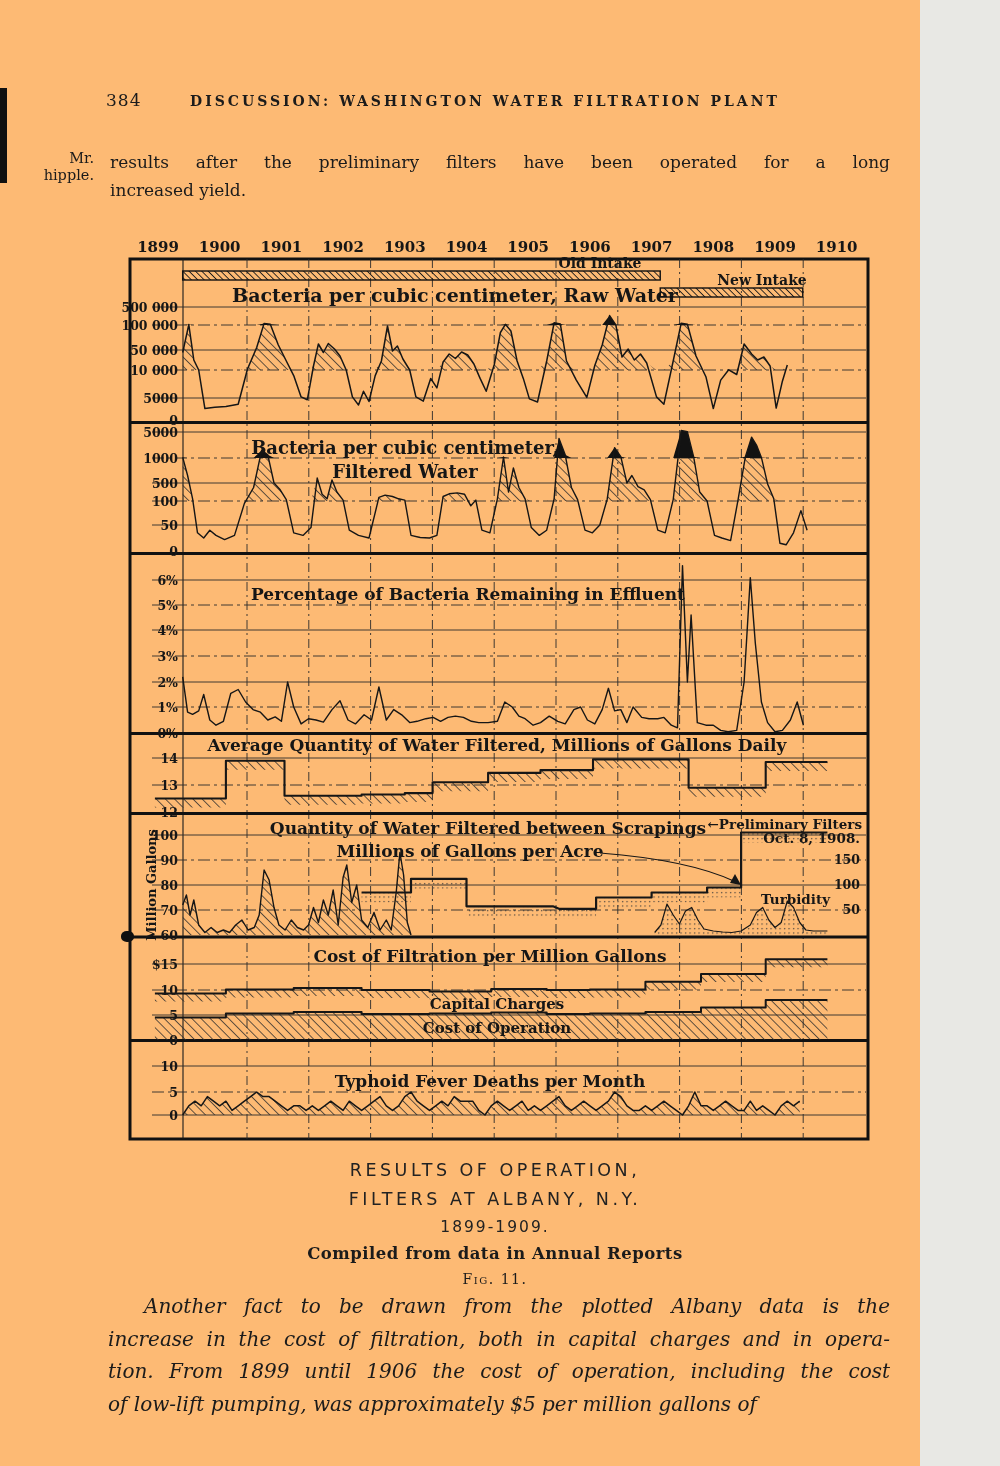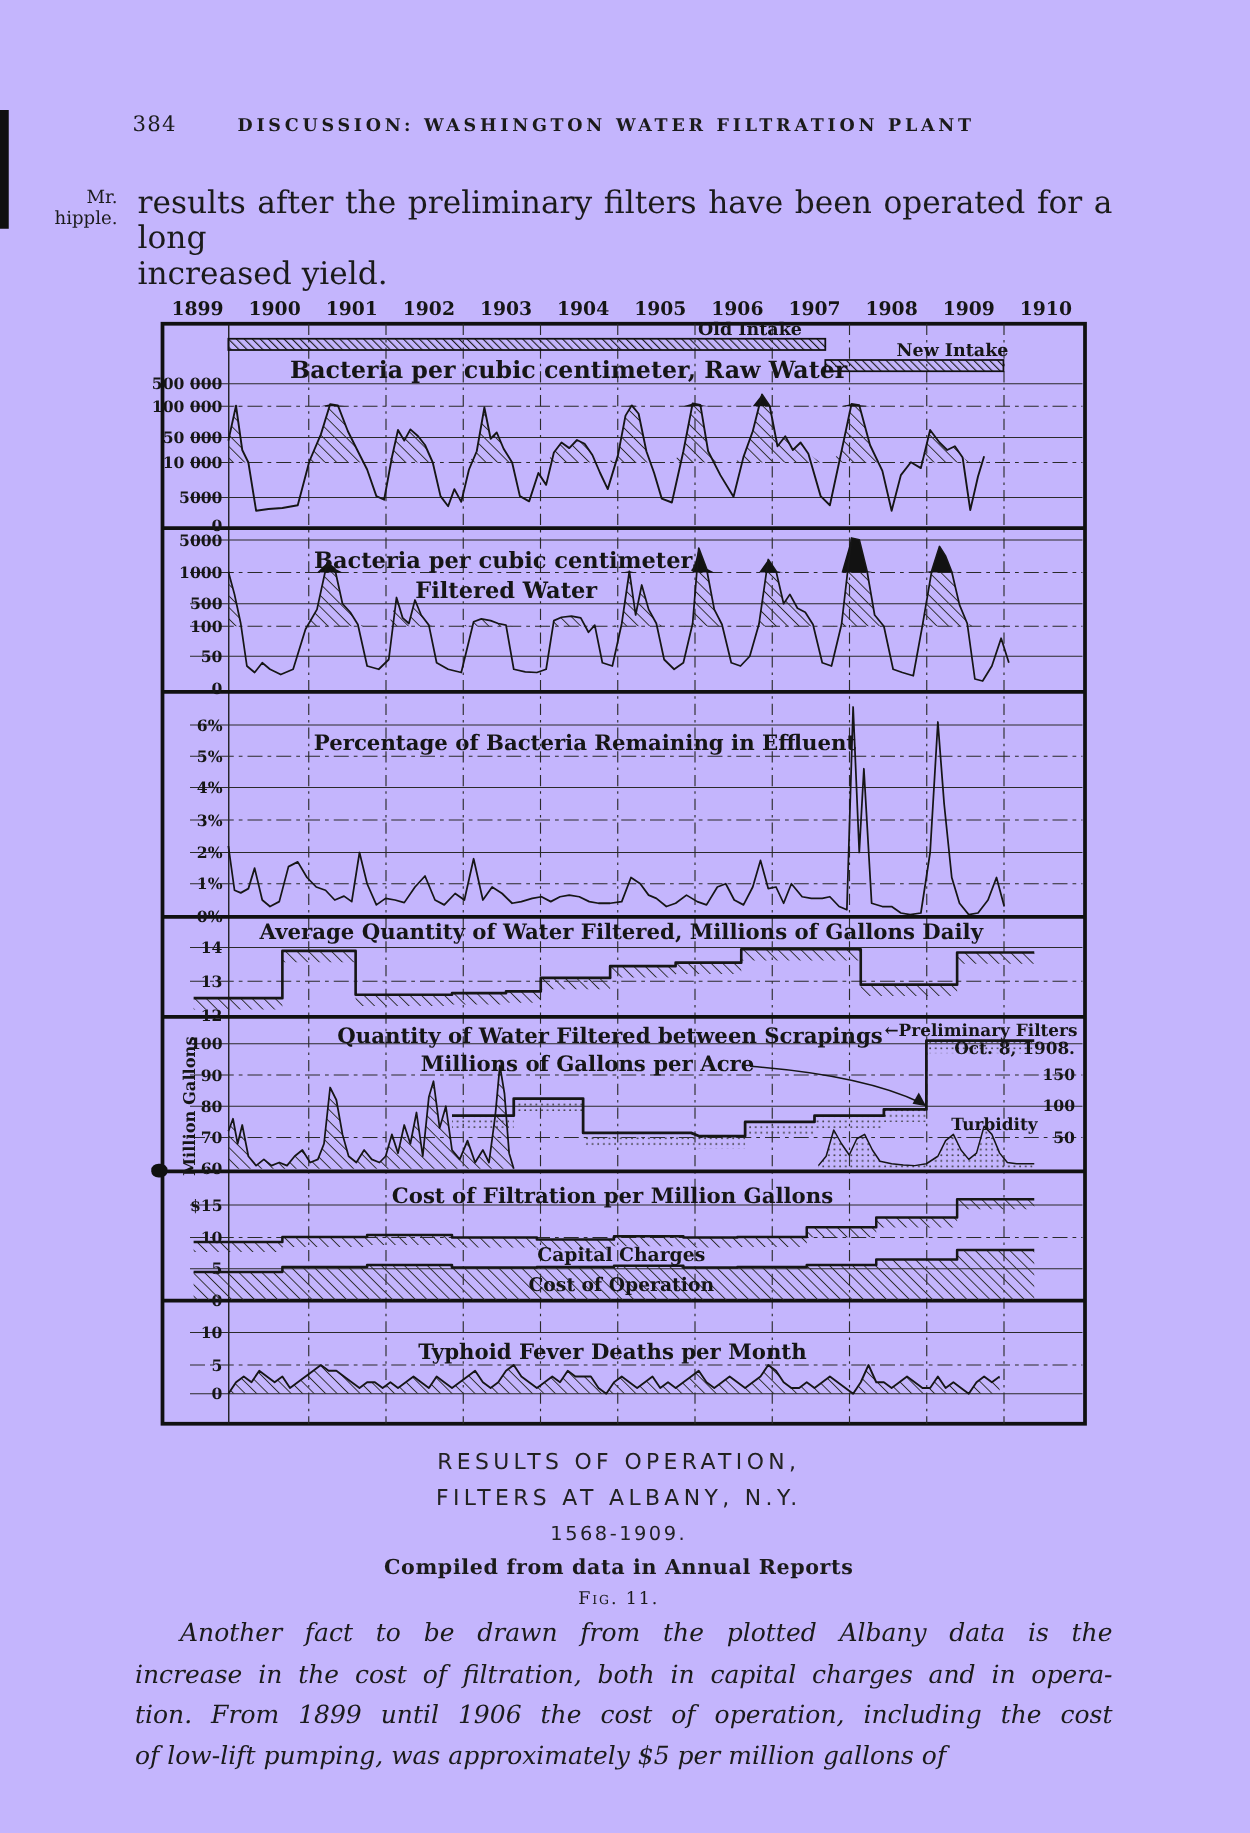--- a/index.html
+++ b/index.html
@@ -1,22 +1,22 @@
 <!DOCTYPE html>
 <html><head>
 <meta charset="utf-8">
 <style>
   html,body{margin:0;padding:0;background:#e8e8e4;}
-  .page{position:relative;width:1000px;height:1466px;background:#c4b5fd;overflow:hidden;
+  .page{position:relative;width:920px;height:1466px;background:#fdba74;overflow:hidden;
         font-family:"DejaVu Serif",serif;color:#1b1b1b;}
   .abs{position:absolute;}
   .pageno{left:106px;top:90px;font-size:17px;letter-spacing:1px;}
   .runhead{left:190px;top:93px;font-size:14px;letter-spacing:3px;font-weight:bold;}
   .margin-note{left:24px;top:150px;width:70px;font-size:14.5px;line-height:17px;text-align:right;}
-  .para{width:780px;font-size:25px;}
+  .para{width:780px;font-size:17px;}
   .para-top{left:110px;top:148px;line-height:28.4px;}
   .para-bottom{left:108px;top:1290px;width:782px;font-size:20px;line-height:32.6px;font-style:italic;}
   .jline{text-align:justify;text-align-last:justify;white-space:normal;}
   .jline.last{text-align-last:left;}
   .indent1{text-indent:36px;}
   .caption{left:95px;top:1156px;width:800px;text-align:center;}
   .cap1{font-family:"DejaVu Sans",sans-serif;font-size:17.5px;letter-spacing:3.5px;line-height:29px;color:#222;}
   .cap2{font-family:"DejaVu Sans",sans-serif;font-size:15.5px;letter-spacing:2px;line-height:27px;color:#222;}
   .cap3{font-size:16.5px;font-weight:bold;line-height:26px;letter-spacing:.5px;}
   .cap4{font-size:14px;font-variant:small-caps;letter-spacing:1.5px;line-height:24px;}
@@ -193,21 +193,21 @@
       <line x1="152" y1="1115" x2="866" y2="1115" stroke="#2a2a2a" stroke-width="0.9" stroke-dasharray=""></line>
       <text x="178" y="1119.5" text-anchor="end" font-size="12.5" font-weight="bold">0</text>
       <path d="M182.7 1115.0 L188.8 1105.8 L195.0 1101.2 L201.2 1105.8 L207.4 1096.6 L213.5 1101.2 L219.7 1105.8 L225.9 1101.2 L232.0 1110.4 L238.2 1105.8 L244.4 1101.2 L250.6 1096.6 L256.7 1092.0 L262.9 1096.6 L269.1 1096.6 L275.2 1101.2 L281.4 1105.8 L287.6 1110.4 L293.7 1105.8 L299.9 1105.8 L306.1 1110.4 L312.3 1105.8 L318.4 1110.4 L324.6 1105.8 L330.8 1101.2 L336.9 1105.8 L343.1 1110.4 L349.3 1101.2 L355.4 1105.8 L361.6 1110.4 L367.8 1105.8 L374.0 1101.2 L380.1 1096.6 L386.3 1105.8 L392.5 1110.4 L398.6 1105.8 L404.8 1096.6 L411.0 1092.0 L417.1 1101.2 L423.3 1105.8 L429.5 1110.4 L435.7 1105.8 L441.8 1101.2 L448.0 1105.8 L454.2 1096.6 L460.3 1101.2 L466.5 1101.2 L472.7 1101.2 L478.8 1110.4 L485.0 1115.0 L491.2 1105.8 L497.4 1101.2 L503.5 1105.8 L509.7 1110.4 L515.9 1105.8 L522.0 1101.2 L528.2 1110.4 L534.4 1105.8 L540.5 1110.4 L546.7 1105.8 L552.9 1101.2 L559.0 1096.6 L565.2 1105.8 L571.4 1110.4 L577.6 1105.8 L583.7 1101.2 L589.9 1105.8 L596.1 1110.4 L602.2 1105.8 L608.4 1101.2 L614.6 1092.0 L620.8 1096.6 L626.9 1105.8 L633.1 1110.4 L639.3 1110.4 L645.4 1105.8 L651.6 1110.4 L657.8 1105.8 L663.9 1101.2 L670.1 1105.8 L676.3 1110.4 L682.5 1115.0 L688.6 1105.8 L694.8 1092.0 L701.0 1105.8 L707.1 1105.8 L713.3 1110.4 L719.5 1105.8 L725.6 1101.2 L731.8 1105.8 L738.0 1110.4 L744.1 1110.4 L750.3 1101.2 L756.5 1110.4 L762.7 1105.8 L768.8 1110.4 L775.0 1115.0 L781.2 1105.8 L787.3 1101.2 L793.5 1105.8 L799.7 1101.2 L799.7 1115.0 L182.7 1115.0 Z" fill="url(#hatch)" stroke="none"></path>
       <path d="M182.7 1115.0 L188.8 1105.8 L195.0 1101.2 L201.2 1105.8 L207.4 1096.6 L213.5 1101.2 L219.7 1105.8 L225.9 1101.2 L232.0 1110.4 L238.2 1105.8 L244.4 1101.2 L250.6 1096.6 L256.7 1092.0 L262.9 1096.6 L269.1 1096.6 L275.2 1101.2 L281.4 1105.8 L287.6 1110.4 L293.7 1105.8 L299.9 1105.8 L306.1 1110.4 L312.3 1105.8 L318.4 1110.4 L324.6 1105.8 L330.8 1101.2 L336.9 1105.8 L343.1 1110.4 L349.3 1101.2 L355.4 1105.8 L361.6 1110.4 L367.8 1105.8 L374.0 1101.2 L380.1 1096.6 L386.3 1105.8 L392.5 1110.4 L398.6 1105.8 L404.8 1096.6 L411.0 1092.0 L417.1 1101.2 L423.3 1105.8 L429.5 1110.4 L435.7 1105.8 L441.8 1101.2 L448.0 1105.8 L454.2 1096.6 L460.3 1101.2 L466.5 1101.2 L472.7 1101.2 L478.8 1110.4 L485.0 1115.0 L491.2 1105.8 L497.4 1101.2 L503.5 1105.8 L509.7 1110.4 L515.9 1105.8 L522.0 1101.2 L528.2 1110.4 L534.4 1105.8 L540.5 1110.4 L546.7 1105.8 L552.9 1101.2 L559.0 1096.6 L565.2 1105.8 L571.4 1110.4 L577.6 1105.8 L583.7 1101.2 L589.9 1105.8 L596.1 1110.4 L602.2 1105.8 L608.4 1101.2 L614.6 1092.0 L620.8 1096.6 L626.9 1105.8 L633.1 1110.4 L639.3 1110.4 L645.4 1105.8 L651.6 1110.4 L657.8 1105.8 L663.9 1101.2 L670.1 1105.8 L676.3 1110.4 L682.5 1115.0 L688.6 1105.8 L694.8 1092.0 L701.0 1105.8 L707.1 1105.8 L713.3 1110.4 L719.5 1105.8 L725.6 1101.2 L731.8 1105.8 L738.0 1110.4 L744.1 1110.4 L750.3 1101.2 L756.5 1110.4 L762.7 1105.8 L768.8 1110.4 L775.0 1115.0 L781.2 1105.8 L787.3 1101.2 L793.5 1105.8 L799.7 1101.2" fill="none" stroke="#161616" stroke-width="1.5" stroke-linejoin="round"></path>
       <text x="490" y="1087" text-anchor="middle" font-size="17" font-weight="bold">Typhoid Fever Deaths per Month</text>
     </svg>
 
   <div class="abs caption">
     <div class="cap1">RESULTS OF OPERATION,</div>
     <div class="cap1">FILTERS AT ALBANY, N.Y.</div>
-    <div class="cap2">1568-1909.</div>
+    <div class="cap2">1899-1909.</div>
     <div class="cap3">Compiled from data in Annual Reports</div>
     <div class="cap4">Fig. 11.</div>
   </div>
 
   <div class="abs para para-bottom">
     <div class="jline indent1">Another fact to be drawn from the plotted Albany data is the</div>
     <div class="jline">increase in the cost of filtration, both in capital charges and in opera-</div>
     <div class="jline">tion.  From 1899 until 1906 the cost of operation, including the cost</div>
     <div class="jline last">of low-lift pumping, was approximately $5 per million gallons of</div>
   </div>

